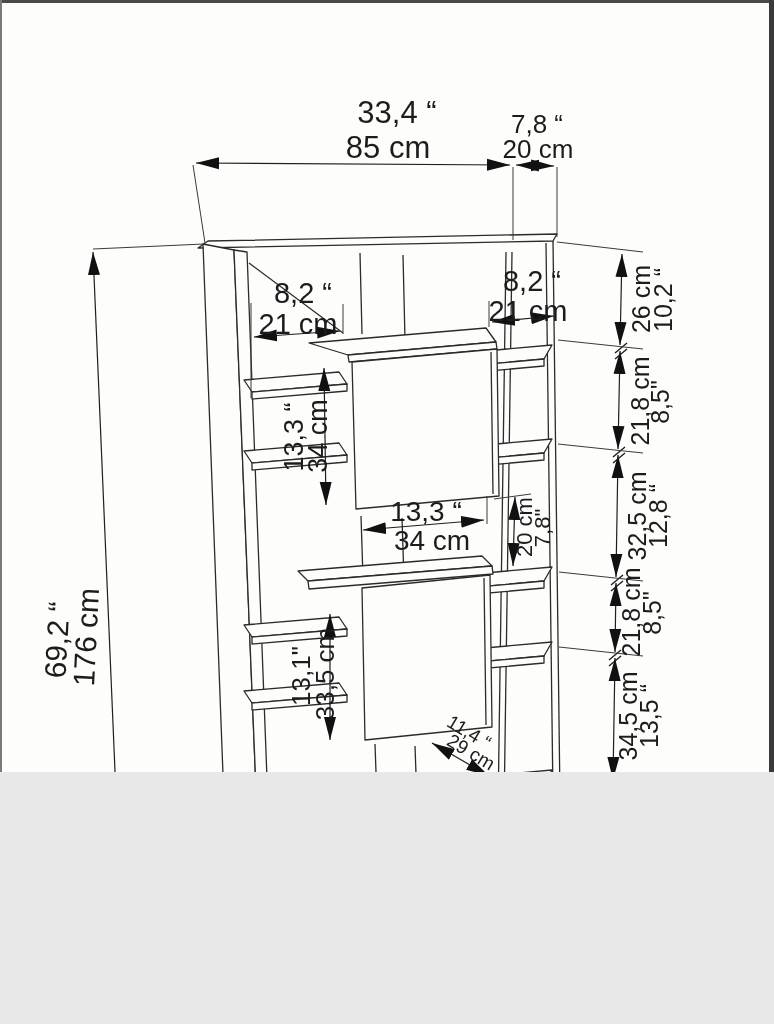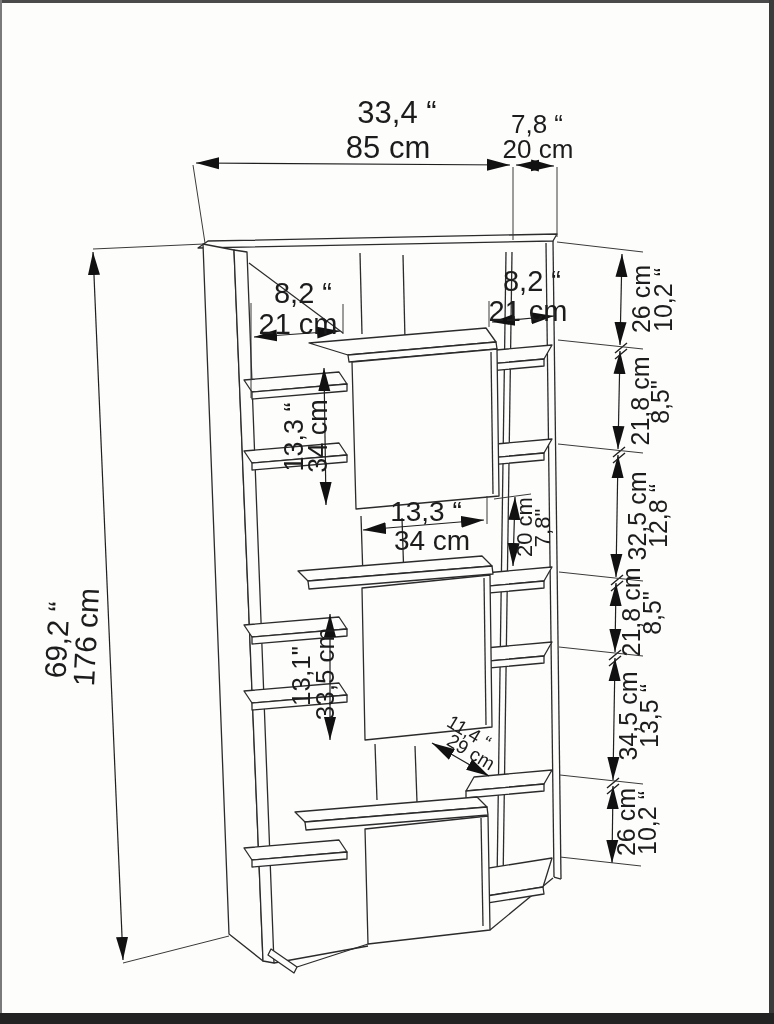--- a/index.html
+++ b/index.html
@@ -1,16 +1,16 @@
 <!DOCTYPE html>
 <html><head>
 <meta charset="utf-8">
 <style>
   html,body{margin:0;padding:0;background:#e8e8e8;}
-  #stage{position:relative;width:774px;height:1024px;background:#fdfdfc;overflow:hidden;}
+  #stage{position:relative;width:774px;height:772px;background:#fdfdfc;overflow:hidden;}
   svg{display:block;}
   svg text{font-family:"Liberation Sans","DejaVu Sans",sans-serif;fill:#1c1c1c;}
   .fl{stroke:#2b2b2b;stroke-width:1.3;fill:none;stroke-linejoin:round;}
   .face{stroke:#2b2b2b;stroke-width:1.3;fill:#fdfdfc;stroke-linejoin:round;}
   .dim{stroke:#1f1f1f;stroke-width:1.2;fill:none;}
   .ext{stroke:#3a3a3a;stroke-width:1;fill:none;}
   .tick{stroke:#1f1f1f;stroke-width:1.4;fill:none;}
 </style>
 </head>
 <body>

